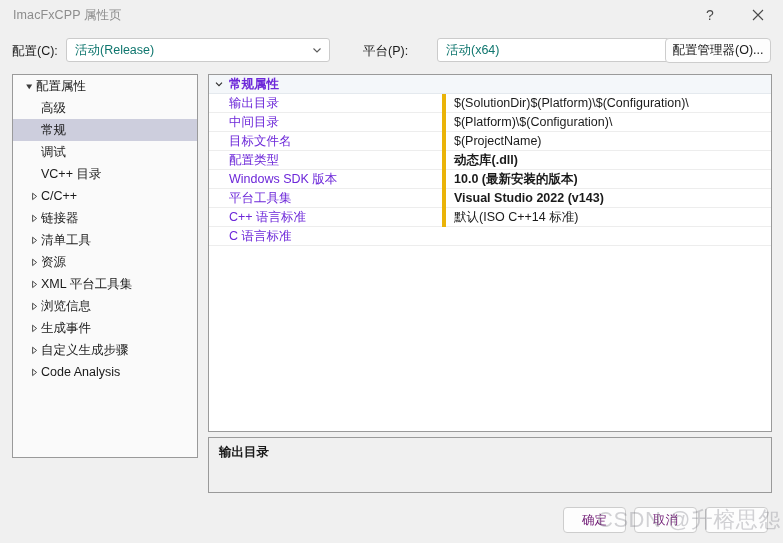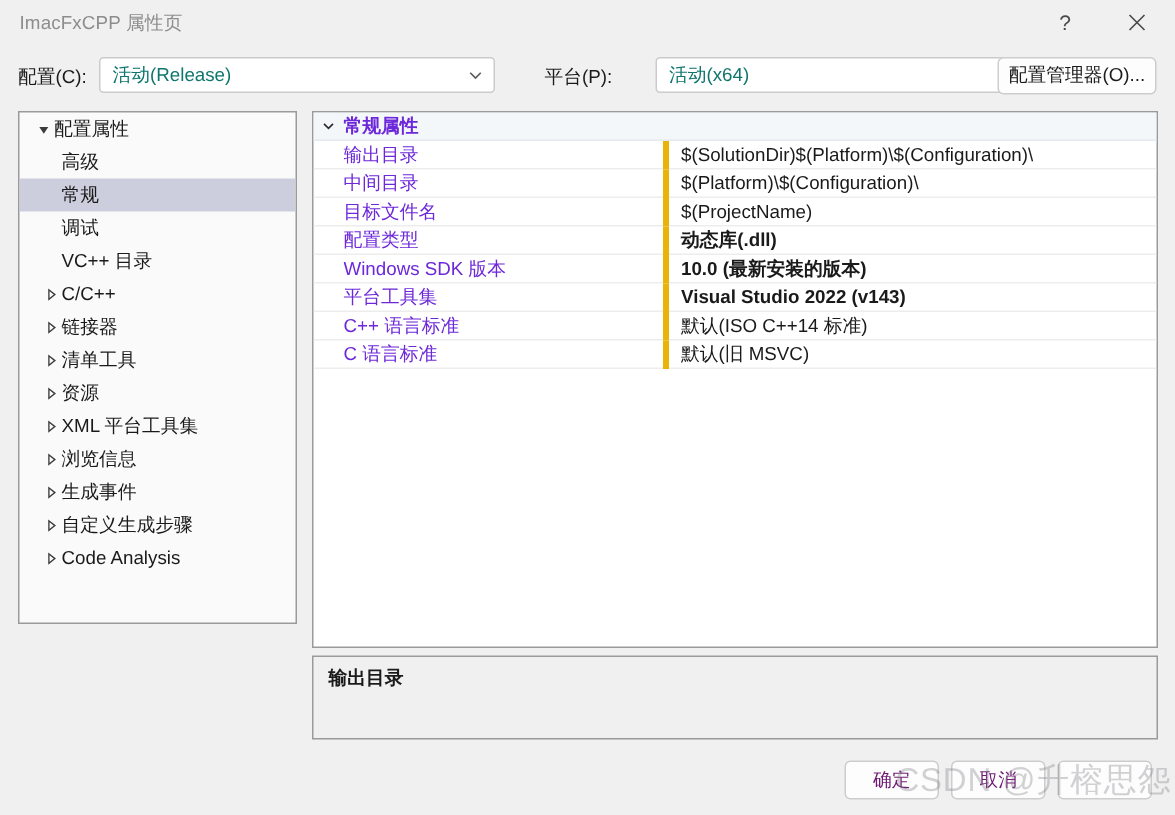--- a/index.html
+++ b/index.html
@@ -100,21 +100,21 @@
     align-items: center;
     justify-content: center;
     font-family: "Liberation Sans", "DejaVu Sans", sans-serif;
     padding: 0;
   }
 
   
   #tree-panel {
     position: absolute;
     left: 12px; top: 74px;
-    width: 186px; height: 342px;
+    width: 186px; height: 384px;
     background: #fafafa;
     border: 1px solid #9a9a9a;
     box-sizing: border-box;
     overflow: hidden;
   }
   .tree-item {
     height: 22px;
     display: flex;
     align-items: center;
     font-size: 12.5px;
@@ -422,21 +422,20 @@
       <span class="prop-value bold">Visual Studio 2022 (v143)</span>
     </div>
     <div class="prop-row">
       <span class="prop-exp"></span>
       <span class="prop-name">C++ 语言标准</span>
       <span class="prop-value">默认(ISO C++14 标准)</span>
     </div>
     <div class="prop-row">
       <span class="prop-exp"></span>
       <span class="prop-name">C 语言标准</span>
-      <span class="prop-value">默认(旧 MSVC)</span>
     </div>
   </div>
 
 <div id="desc-panel">
   <div id="desc-title">输出目录</div>
 </div>
 
 <button class="dlgbtn" id="ok-button">确定</button>
 <button class="dlgbtn" id="cancel-button">取消</button>
 <button class="dlgbtn" id="apply-button"></button>

